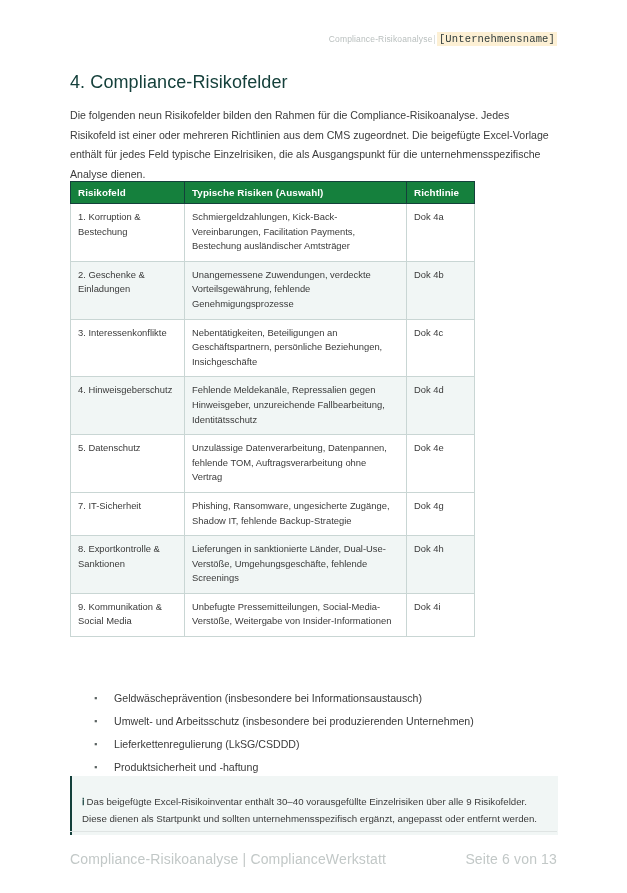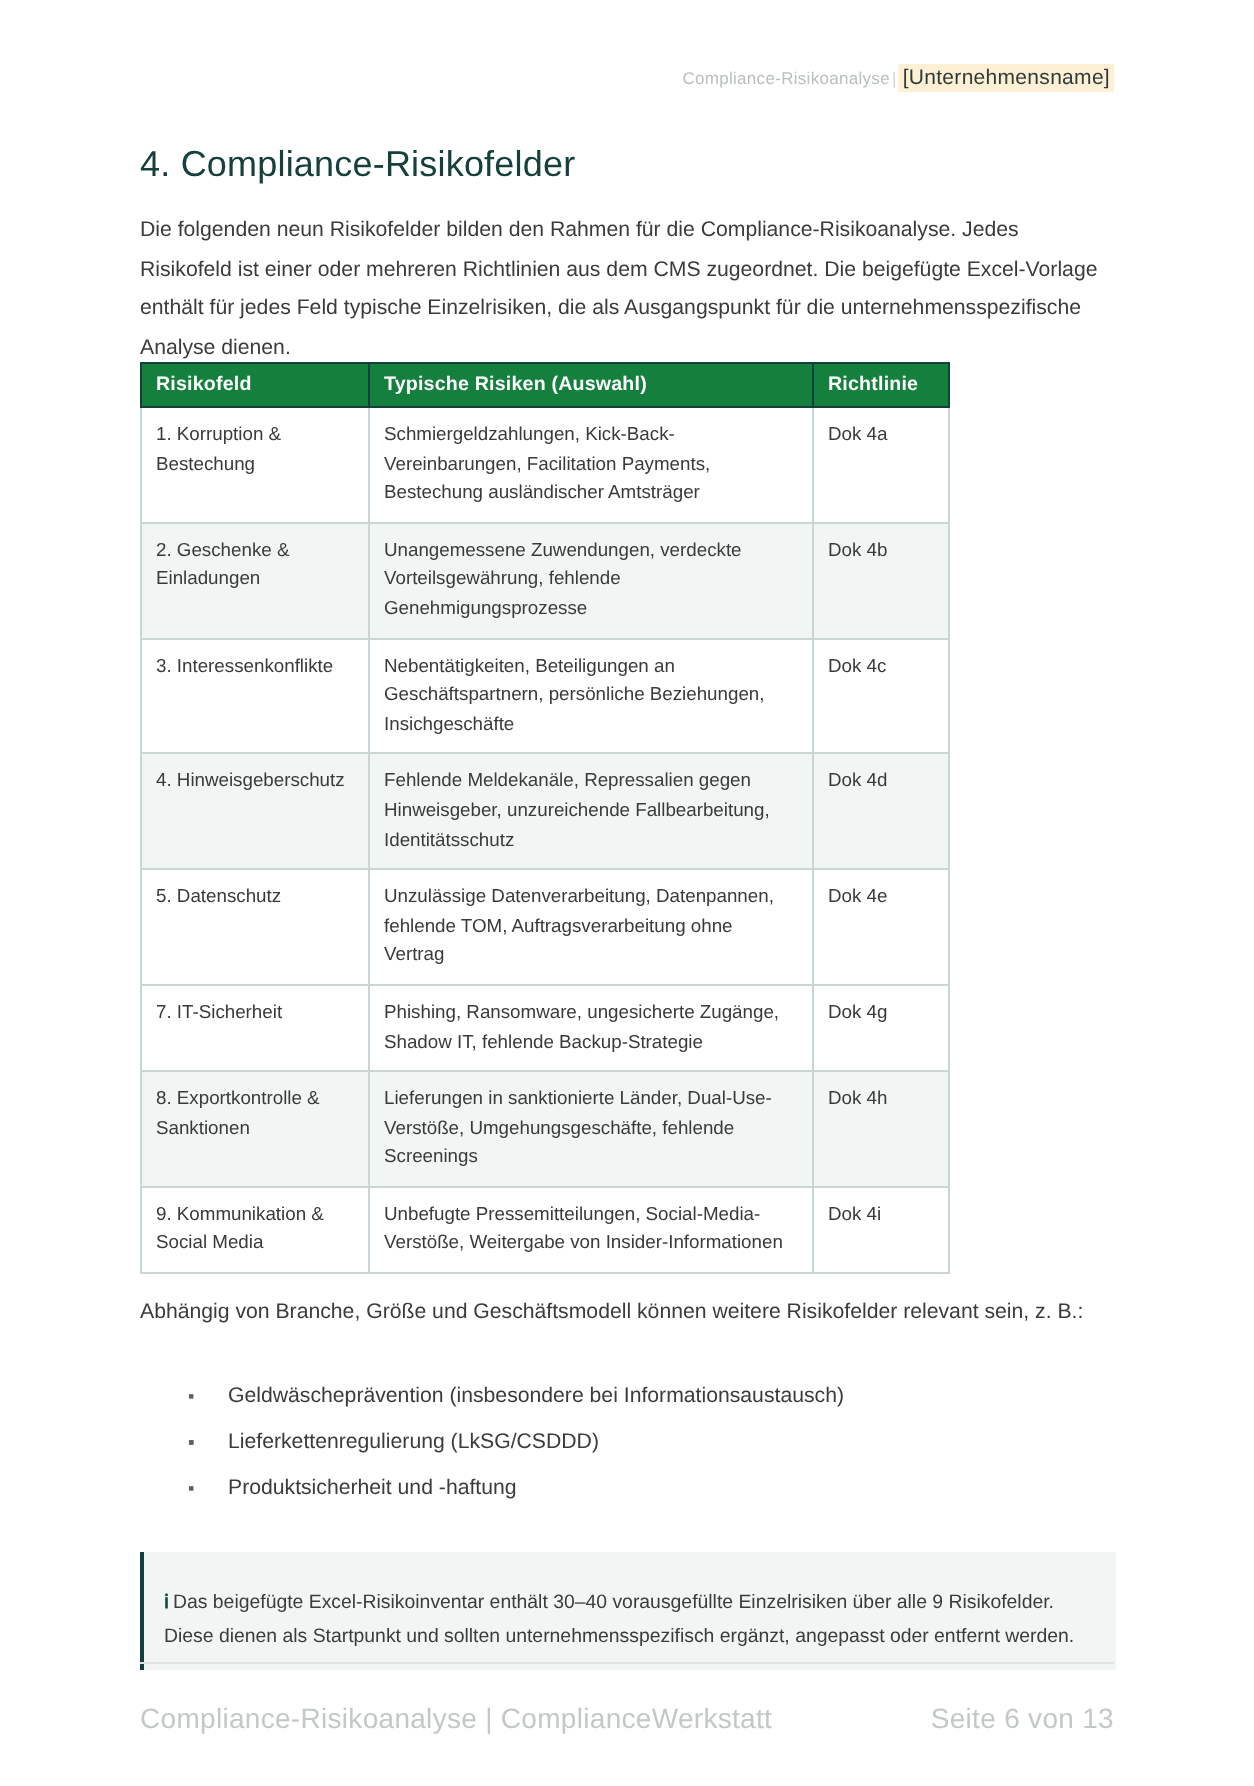--- a/index.html
+++ b/index.html
@@ -34,20 +34,21 @@
     color: #b9bfbe;
     letter-spacing: 0.15px;
     white-space: nowrap;
   }
   .doc-header .sep { color: #cfd4d3; padding: 0 1px; }
   .doc-header .placeholder {
     background: #fdf0d4;
     color: #2f3b3a;
     font-size: 10.5px;
     padding: 1px 2px;
+    font-family: Liberation Mono, monospace;
   }
 
   
   h1.section-title {
     position: absolute;
     top: 72px;
     left: 70px;
     margin: 0;
     font-size: 18px;
     font-weight: normal;
@@ -243,29 +244,29 @@
         <td>Dok 4h</td>
       </tr>
       <tr class="odd">
         <td>9. Kommunikation &amp; Social Media</td>
         <td>Unbefugte Pressemitteilungen, Social-Media-Verstöße, Weitergabe von Insider-Informationen</td>
         <td>Dok 4i</td>
       </tr>
     </tbody>
   </table>
 
-  <p class="after-table">Abhängig von Branche, Größe und Geschäftsmodell können weitere Risikofelder relevant sein, z. B.:</p>
 
   <ul class="extra-list">
     <li>
       <span class="bullet">▪</span>
       <span>Geldwäscheprävention (insbesondere bei Informationsaustausch)</span>
     </li>
     <li>
       <span class="bullet">▪</span>
+      <span>Umwelt- und Arbeitsschutz (insbesondere bei produzierenden Unternehmen)</span>
     </li>
     <li>
       <span class="bullet">▪</span>
       <span>Lieferkettenregulierung (LkSG/CSDDD)</span>
     </li>
     <li>
       <span class="bullet">▪</span>
       <span>Produktsicherheit und -haftung</span>
     </li>
   </ul>

